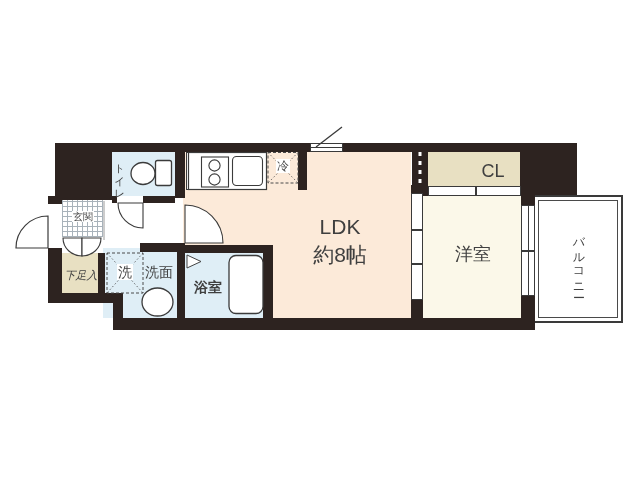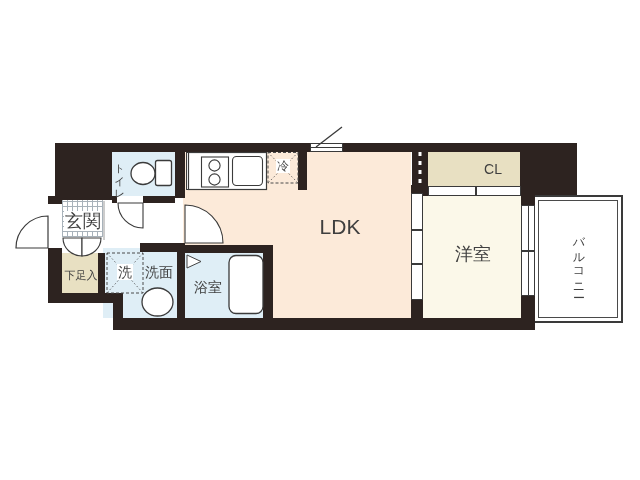--- a/index.html
+++ b/index.html
@@ -115,33 +115,34 @@
 
     <ellipse cx="157.5" cy="302" rx="15.5" ry="14" fill="#ffffff" stroke="#3b3b3b" stroke-width="1.3"></ellipse>
 
     <line x1="316" y1="147" x2="342" y2="127" stroke="#3a3a3a" stroke-width="1.3"></line>
 
     <line x1="104" y1="201" x2="104" y2="240" stroke="#9a9a9a" stroke-width="1"></line>
   </svg>
 
   <div class="lbl" style="left:260px;top:213px;width:160px;font-size:21px;line-height:1.32;">
     <div>LDK</div>
+    <div>約8帖</div>
   </div>
   <div class="lbl" style="left:393px;top:242px;width:160px;font-size:18px;line-height:1.38;">
     <div>洋室</div>
   </div>
   <div class="lbl vert" style="left:113px;top:155px;height:40px;font-size:10.5px;letter-spacing:1px;">トイレ</div>
-  <div class="lbl" style="left:64px;top:211px;width:38px;font-size:18px;">
+  <div class="lbl" style="left:64px;top:211px;width:38px;font-size:10px;">
     <span class="bgwhite">玄関</span>
   </div>
-  <div class="lbl" style="left:60px;top:268px;width:42px;font-size:11px;">下足入</div>
+  <div class="lbl" style="left:60px;top:268px;width:42px;font-size:11px;font-style:italic;">下足入</div>
   <div class="lbl" style="left:111px;top:264px;width:28px;font-size:14px;">
     <span class="bgwhite">洗</span>
   </div>
   <div class="lbl" style="left:140px;top:264px;width:38px;font-size:14px;">洗面</div>
-  <div class="lbl" style="left:188px;top:279px;width:40px;font-size:14px;">浴室</div>
-  <div class="lbl" style="left:477px;top:161px;width:32px;font-size:14px;">CL</div>
+  <div class="lbl" style="left:188px;top:279px;width:40px;font-size:14px;font-weight:bold;">浴室</div>
+  <div class="lbl" style="left:477px;top:161px;width:32px;font-size:18px;">CL</div>
   <div class="lbl" style="left:271px;top:159px;width:24px;font-size:12px;">
     <span class="bgwhite">冷</span>
   </div>
   <div class="lbl vert" style="left:570px;top:213px;height:95px;font-size:12px;letter-spacing:2px;">バルコニー</div>
 
 </div>
 
 </body></html>

